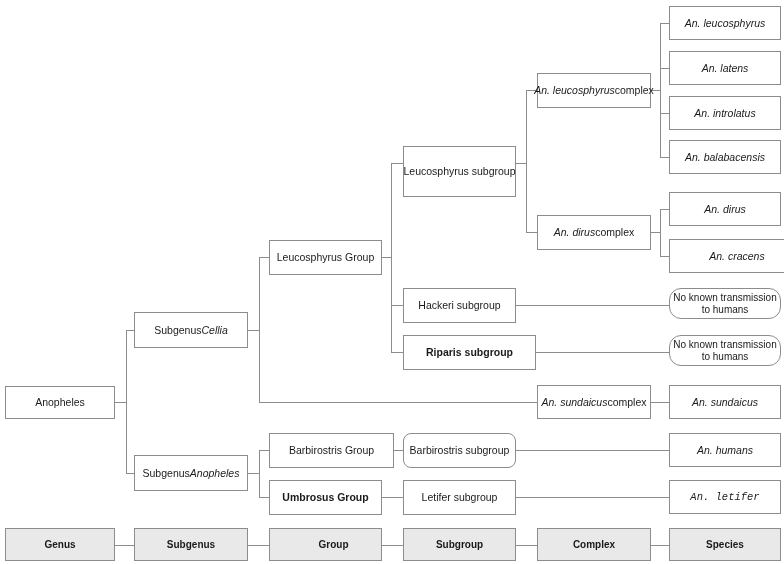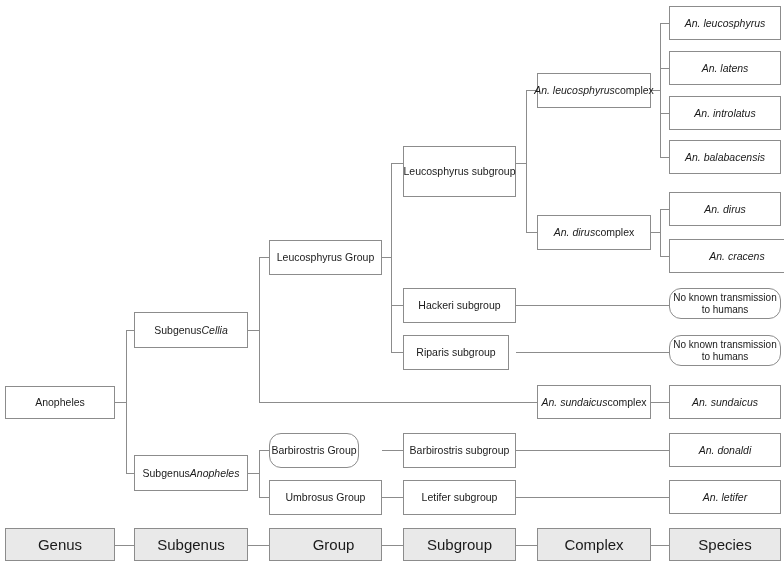--- a/index.html
+++ b/index.html
@@ -52,23 +52,24 @@
   }
   .legend-node {
     position: absolute;
     box-sizing: border-box;
     border: 1px solid #8c8c8c;
     background: #e9e9e9;
     display: flex;
     align-items: center;
     justify-content: center;
     text-align: center;
-    font-size: 15px;
+    font-size: 10px;
     color: #1a1a1a;
     white-space: nowrap;
+    font-weight: bold;
   }
 </style>
 </head>
 <body>
 
 <div id="diagram">
 
   <svg id="connectors" viewBox="0 0 784 564" width="784" height="564" xmlns="http://www.w3.org/2000/svg">
     <g stroke="#8c8c8c" stroke-width="1" fill="none" shape-rendering="crispEdges">
 
@@ -143,41 +144,41 @@
 
   <div class="node" style="left:134px; top:455px; width:114px; height:36px;">
     <span>Subgenus </span>
       <span class="it">Anopheles</span>
   </div>
 
   <div class="node" style="left:269px; top:240px; width:113px; height:35px;align-items:center;">
     <span>Leucosphyrus Group</span>
   </div>
 
-  <div class="node" style="left:269px; top:433px; width:90px; height:35px;border-radius:12px;">
+  <div class="node" style="left:269px; top:433px; width:125px; height:35px;">
     <span>Barbirostris Group</span>
   </div>
 
-  <div class="node" style="left:269px; top:480px; width:113px; height:35px;">
+  <div class="node" style="left:269px; top:480px; width:113px; height:35px;font-weight:bold;">
     <span>Umbrosus Group</span>
   </div>
 
   <div class="node" style="left:403px; top:146px; width:113px; height:51px;">
     <span>Leucosphyrus subgroup</span>
   </div>
 
   <div class="node" style="left:403px; top:288px; width:113px; height:35px;">
     <span>Hackeri subgroup</span>
   </div>
 
-  <div class="node" style="left:403px; top:335px; width:106px; height:35px;">
+  <div class="node" style="left:403px; top:335px; width:133px; height:35px;font-weight:bold;">
     <span>Riparis subgroup</span>
   </div>
 
-  <div class="node" style="left:403px; top:433px; width:113px; height:35px;">
+  <div class="node" style="left:403px; top:433px; width:113px; height:35px;border-radius:8px;">
     <span>Barbirostris subgroup</span>
   </div>
 
   <div class="node" style="left:403px; top:480px; width:113px; height:35px;">
     <span>Letifer subgroup</span>
   </div>
 
   <div class="node" style="left:537px; top:73px; width:114px; height:35px;">
     <span class="it">An. leucosphyrus</span>
       <span> complex</span>
@@ -215,24 +216,24 @@
 
   <div class="node" style="left:669px; top:239px; width:136px; height:34px;">
     <span class="it">An. cracens</span>
   </div>
 
   <div class="node" style="left:669px; top:385px; width:112px; height:34px;">
     <span class="it">An. sundaicus</span>
   </div>
 
   <div class="node" style="left:669px; top:433px; width:112px; height:34px;">
-    <span class="it">An. donaldi</span>
-  </div>
-
-  <div class="node" style="left:669px; top:480px; width:112px; height:34px;">
+    <span class="it">An. humans</span>
+  </div>
+
+  <div class="node" style="left:669px; top:480px; width:112px; height:34px;font-family:Liberation Mono, monospace;">
     <span class="it">An. letifer</span>
   </div>
 
   <div class="node wrap" style="left:669px; top:288px; width:112px; height:31px;">
     <span>No known transmission to humans</span>
   </div>
 
   <div class="node wrap" style="left:669px; top:335px; width:112px; height:31px;">
     <span>No known transmission to humans</span>
   </div>

